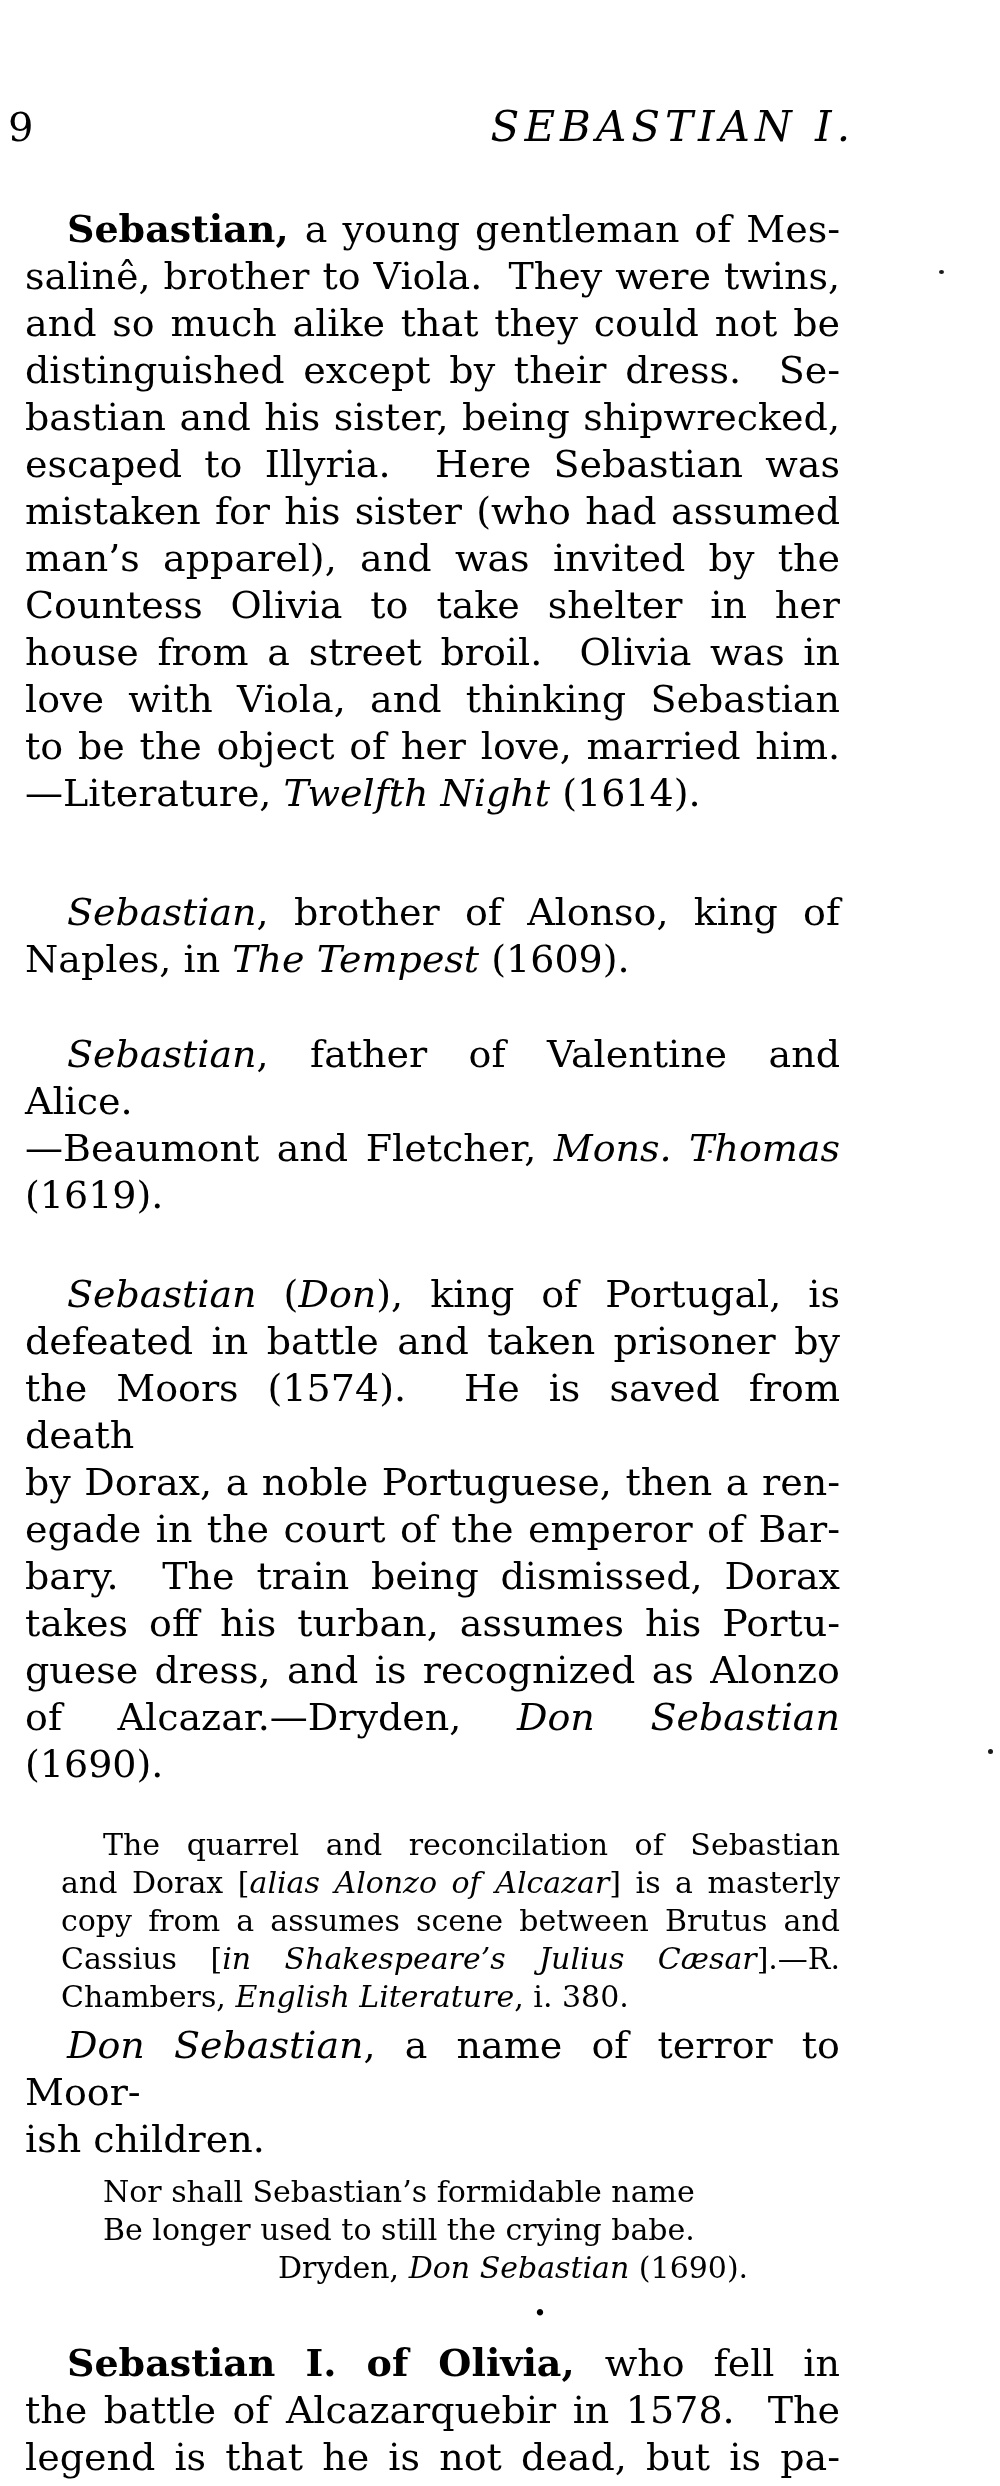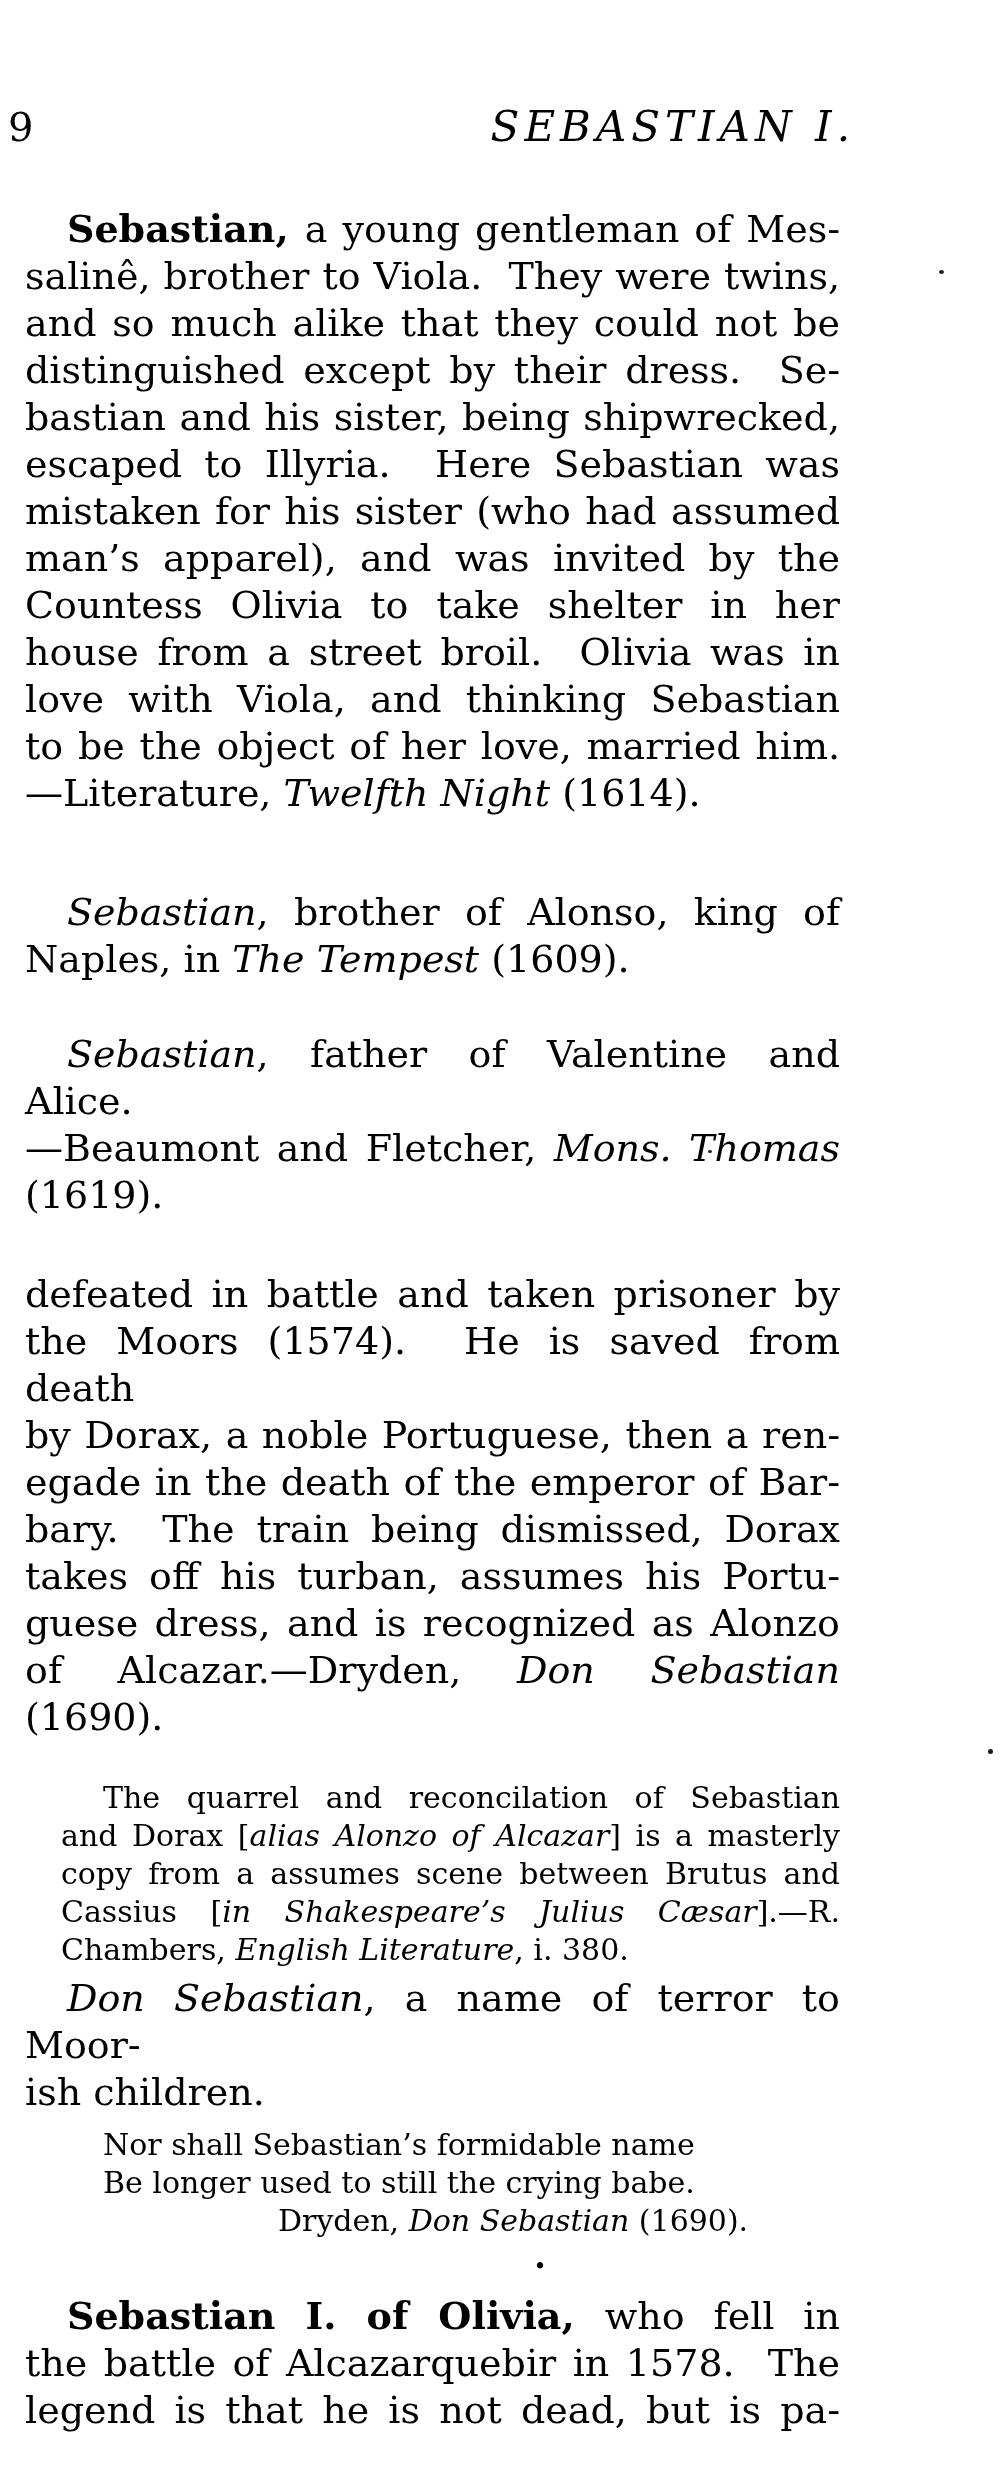--- a/index.html
+++ b/index.html
@@ -110,24 +110,25 @@
       <div class="para main">
         <div class="line indent"><span class="i">Sebastian</span><span>, brother of Alonso, king of</span></div>
         <div class="line last"><span>Naples, in </span><span class="i">The Tempest</span><span> (1609).</span></div>
       </div>
       <div class="para main">
         <div class="line indent"><span class="i">Sebastian</span><span>, father of Valentine and Alice.</span></div>
         <div class="line"><span>—Beaumont and Fletcher, </span><span class="i">Mons. Thomas</span></div>
         <div class="line last"><span>(1619).</span></div>
       </div>
       <div class="para main">
+        <div class="line indent"><span class="i">Sebastian</span><span> (</span><span class="i">Don</span><span>), king of Portugal, is</span></div>
         <div class="line"><span>defeated in battle and taken prisoner by</span></div>
         <div class="line"><span>the Moors (1574).&nbsp; He is saved from death</span></div>
         <div class="line"><span>by Dorax, a noble Portuguese, then a ren-</span></div>
-        <div class="line"><span>egade in the death of the emperor of Bar-</span></div>
+        <div class="line"><span>egade in the court of the emperor of Bar-</span></div>
         <div class="line"><span>bary.&nbsp; The train being dismissed, Dorax</span></div>
         <div class="line"><span>takes off his turban, assumes his Portu-</span></div>
         <div class="line"><span>guese dress, and is recognized as Alonzo</span></div>
         <div class="line last"><span>of Alcazar.—Dryden, </span><span class="i">Don Sebastian</span><span> (1690).</span></div>
       </div>
       <div class="para small">
         <div class="line indent"><span>The quarrel and reconcilation of Sebastian</span></div>
         <div class="line"><span>and Dorax [</span><span class="i">alias Alonzo of Alcazar</span><span>] is a masterly</span></div>
         <div class="line"><span>copy from a assumes scene between Brutus and</span></div>
         <div class="line"><span>Cassius [</span><span class="i">in Shakespeare’s Julius Cæsar</span><span>].—R.</span></div>

